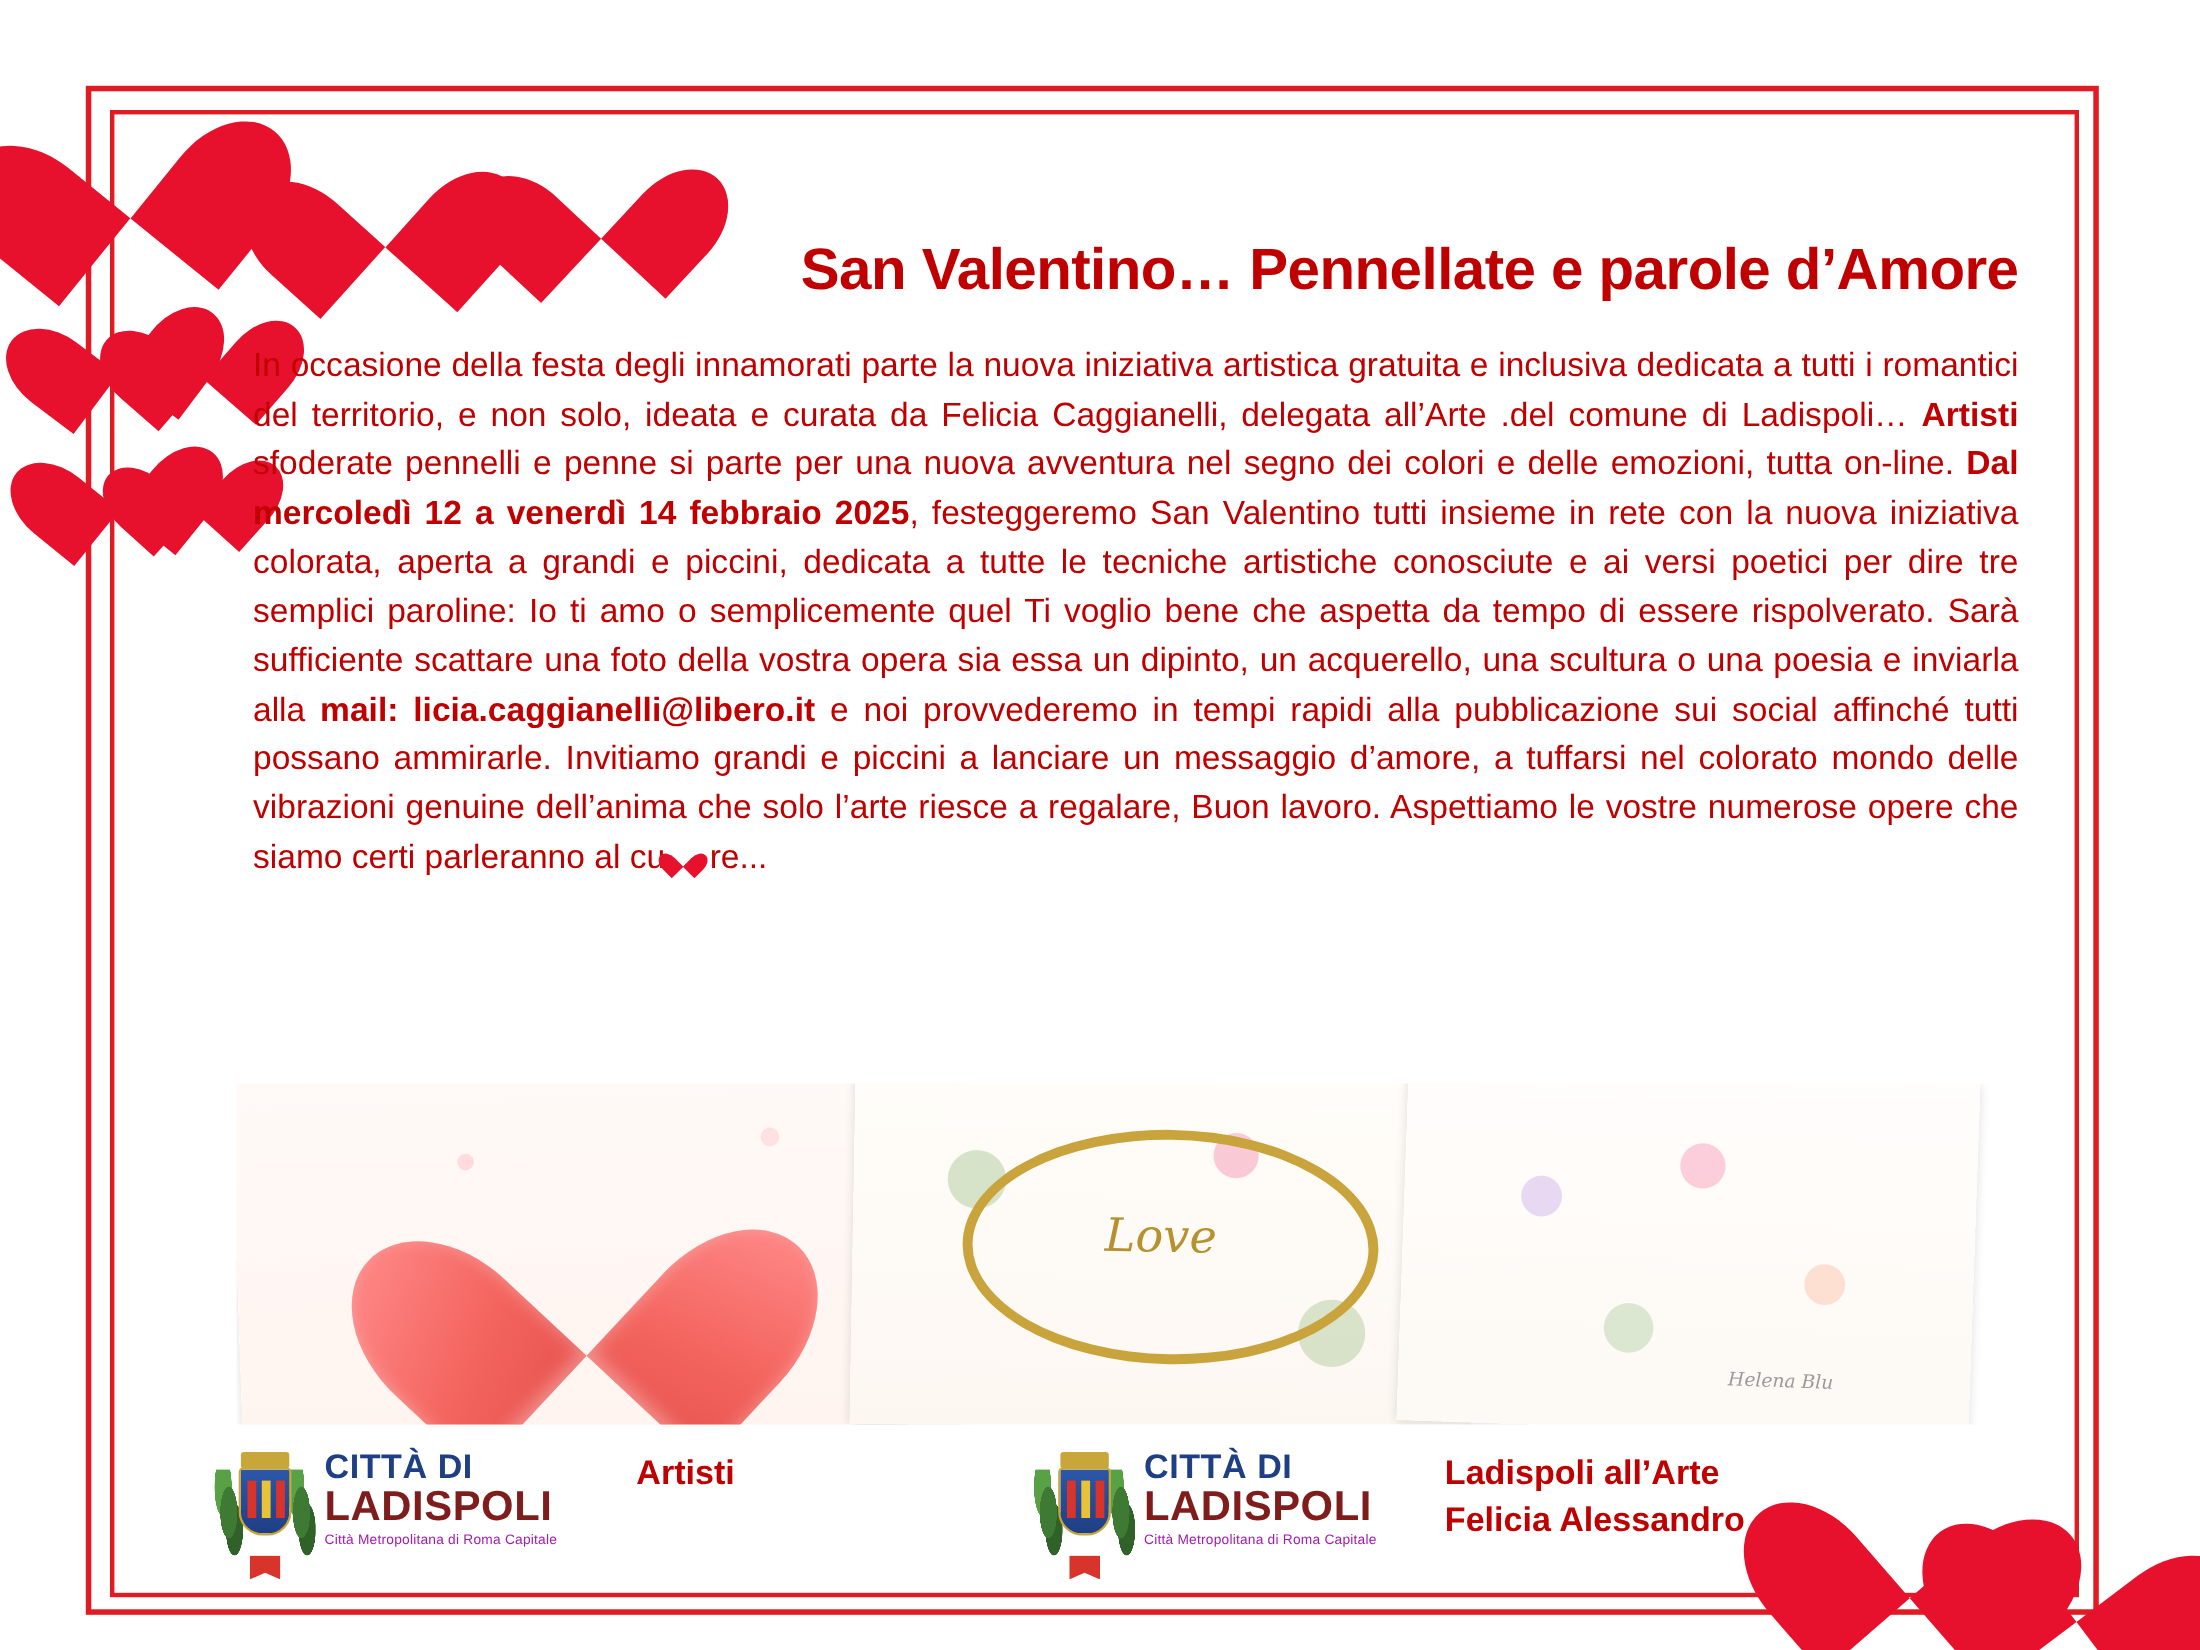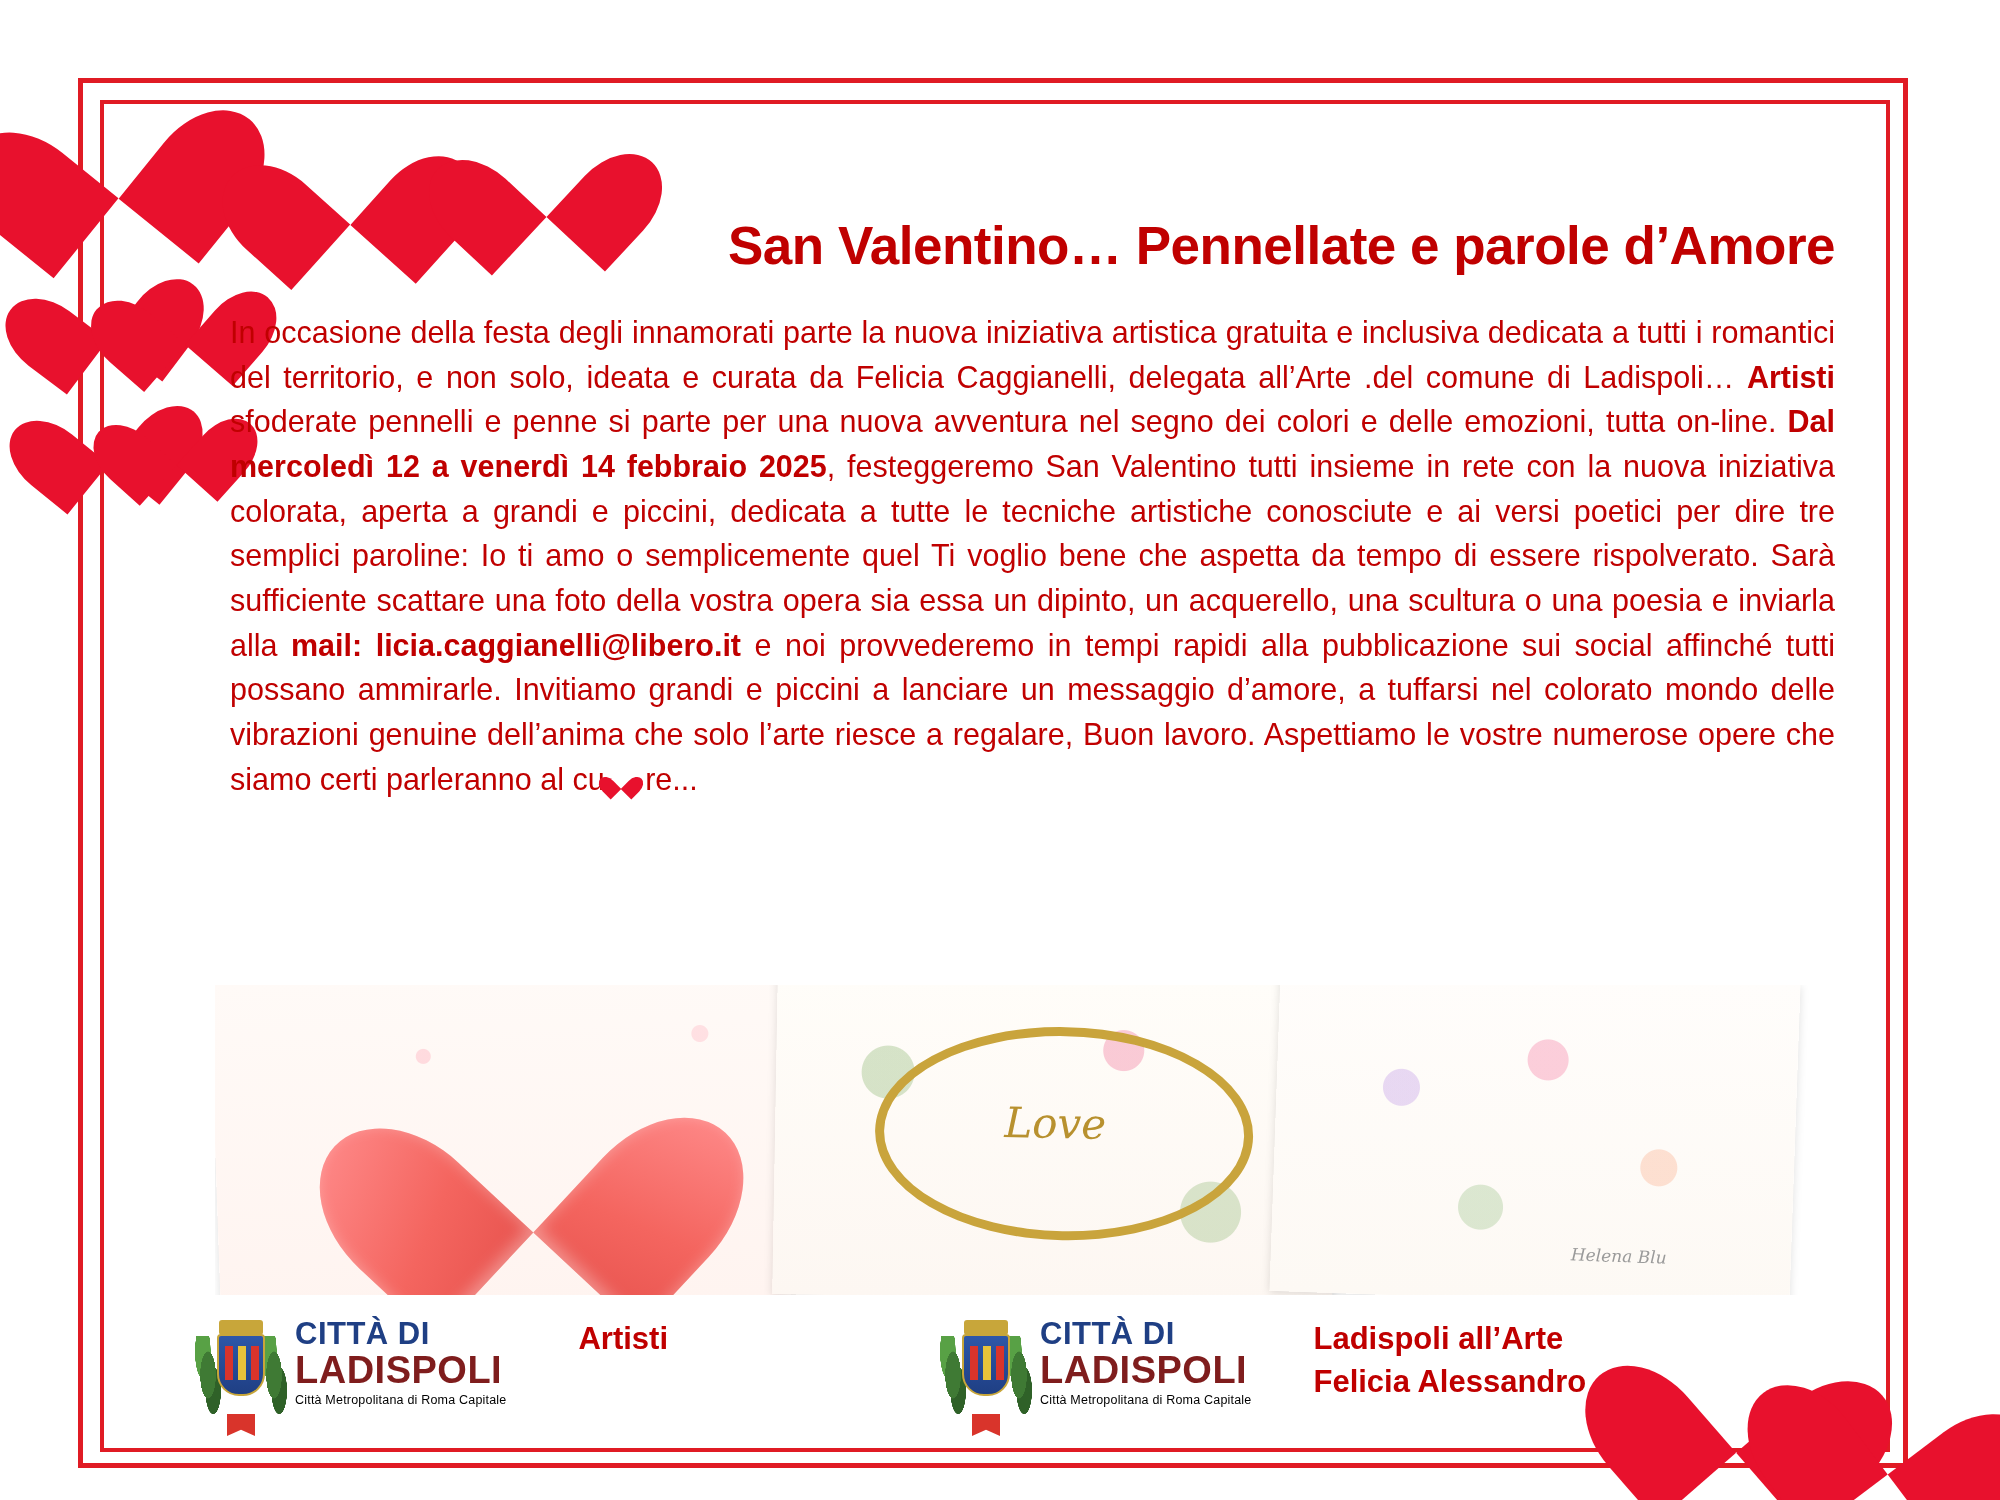--- a/index.html
+++ b/index.html
@@ -273,21 +273,21 @@
     letter-spacing: 0.5px;
   }
   .crest-line2 {
     color: #7f1d1d;
     font-weight: bold;
     font-size: 38px;
     letter-spacing: 0.5px;
     margin-top: 2px;
   }
   .crest-line3 {
-    color: #000000;
+    color: #a21caf;
     font-size: 12.5px;
     margin-top: 5px;
     letter-spacing: 0.2px;
   }
 
   .role {
     margin-left: 72px;
     color: #c00000;
     font-weight: bold;
     font-size: 31px;

